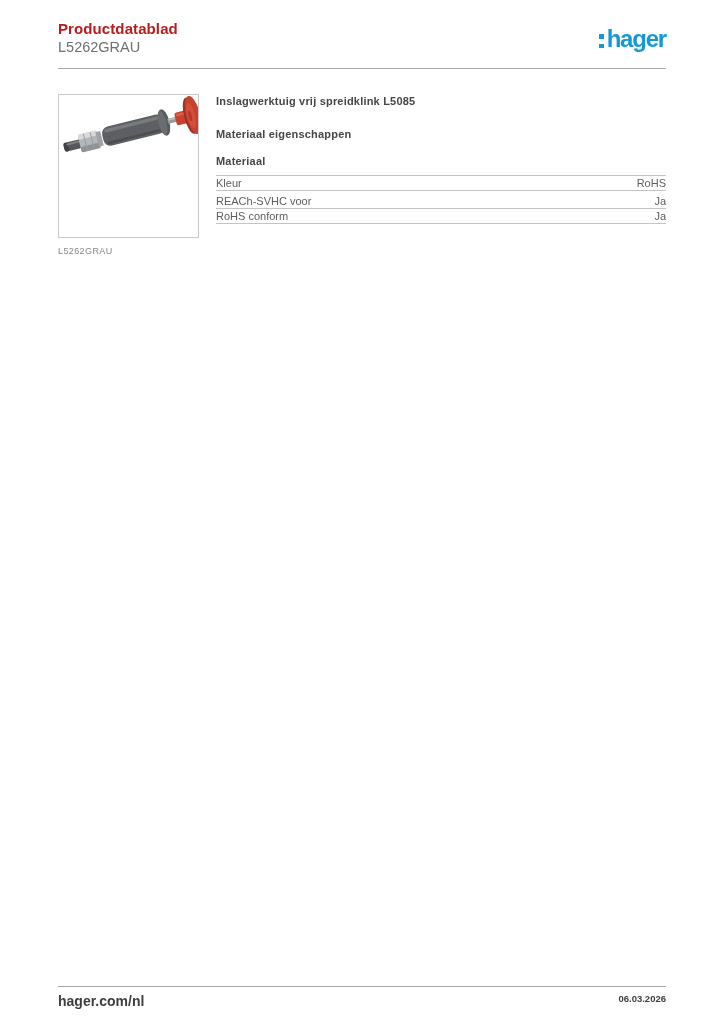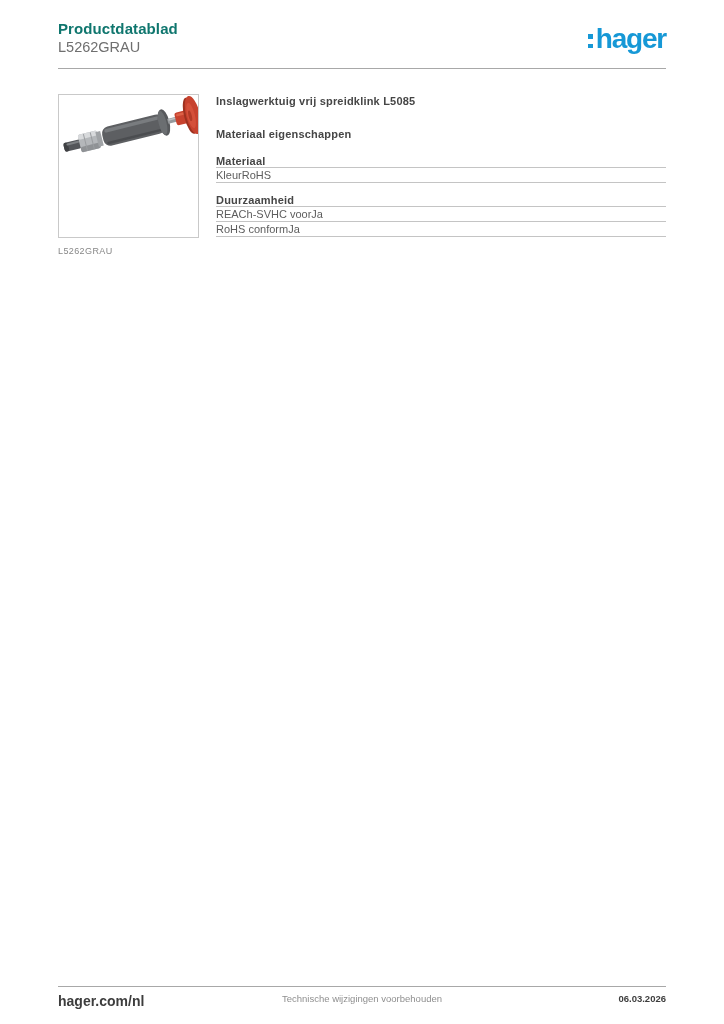--- a/index.html
+++ b/index.html
@@ -9,39 +9,39 @@
     font-family: "Liberation Sans", sans-serif;
     position: relative;
     overflow: hidden;
     color: #5d5d5d;
   }
   .page { position: absolute; inset: 0; background: #ffffff; }
 
   
   .hdr-title {
     position: absolute; left: 58px; top: 20px;
-    font-size: 15px; font-weight: bold; color: #0f766e;
+    font-size: 15px; font-weight: bold; color: #b91c1c;
     letter-spacing: 0.1px;
   }
   .hdr-code {
     position: absolute; left: 58px; top: 39px;
     font-size: 14.5px; font-weight: normal; color: #6f6f6f;
   }
   .logo {
     position: absolute; right: 58px; top: 25px;
     display: flex; align-items: flex-end;
     color: #1698d6;
   }
   .logo-colon {
     display: flex; flex-direction: column; justify-content: flex-end;
     gap: 5px; padding-bottom: 5px; margin-right: 3px;
   }
   .logo-colon i { display: block; width: 4.5px; height: 4.5px; background: #1698d6; }
   .logo-name {
-    font-size: 28px; font-weight: bold; letter-spacing: -1.2px;
+    font-size: 24px; font-weight: bold; letter-spacing: -1.2px;
     line-height: 28px;
   }
   .hdr-rule {
     position: absolute; left: 58px; right: 58px; top: 68px;
     height: 1px; background: #a8a8a8;
   }
 
   
   .img-box {
     position: absolute; left: 58px; top: 94px;
@@ -62,24 +62,24 @@
   }
   .section-title {
     position: absolute; left: 0; top: 34px;
     font-size: 11px; font-weight: bold; color: #464646; letter-spacing: 0.2px;
   }
   .group { position: absolute; left: 0; width: 450px; }
   .group-1 { top: 61px; }
   .group-2 { top: 100px; }
   .group-heading {
     font-size: 11px; font-weight: bold; color: #464646; letter-spacing: 0.2px;
-    padding-bottom: 0; border-bottom: 1px solid #c4c4c4;
+    padding-bottom: 8px; border-bottom: 1px solid #c4c4c4;
   }
   .prop-row {
-    display: flex; align-items: center;
+    display: flex; justify-content: space-between; align-items: center;
     font-size: 11px; color: #5d5d5d;
     padding: 2px 0 1px 0; border-bottom: 1px solid #c4c4c4;
     line-height: 11px; height: 15px;
   }
   .prop-value { text-align: right; }
 
   
   .ftr-rule {
     position: absolute; left: 58px; right: 58px; top: 986px;
     height: 1px; background: #a8a8a8;
@@ -158,30 +158,28 @@
 
     <div class="group group-1">
       <div class="group-heading">Materiaal</div>
       <div class="prop-row">
         <span class="prop-label">Kleur</span>
         <span class="prop-value">RoHS</span>
       </div>
     </div>
 
     <div class="group group-2">
-      <div class="group-heading">Duurzaamheid</div>
       <div class="prop-row">
         <span class="prop-label">REACh-SVHC voor</span>
         <span class="prop-value">Ja</span>
       </div>
       <div class="prop-row">
         <span class="prop-label">RoHS conform</span>
         <span class="prop-value">Ja</span>
       </div>
     </div>
   </div>
 
   <div class="ftr-rule"></div>
   <div class="ftr-left">hager.com/nl</div>
-  <div class="ftr-center">Technische wijzigingen voorbehouden</div>
   <div class="ftr-right">06.03.2026</div>
 
 </div>
 
 </body></html>

